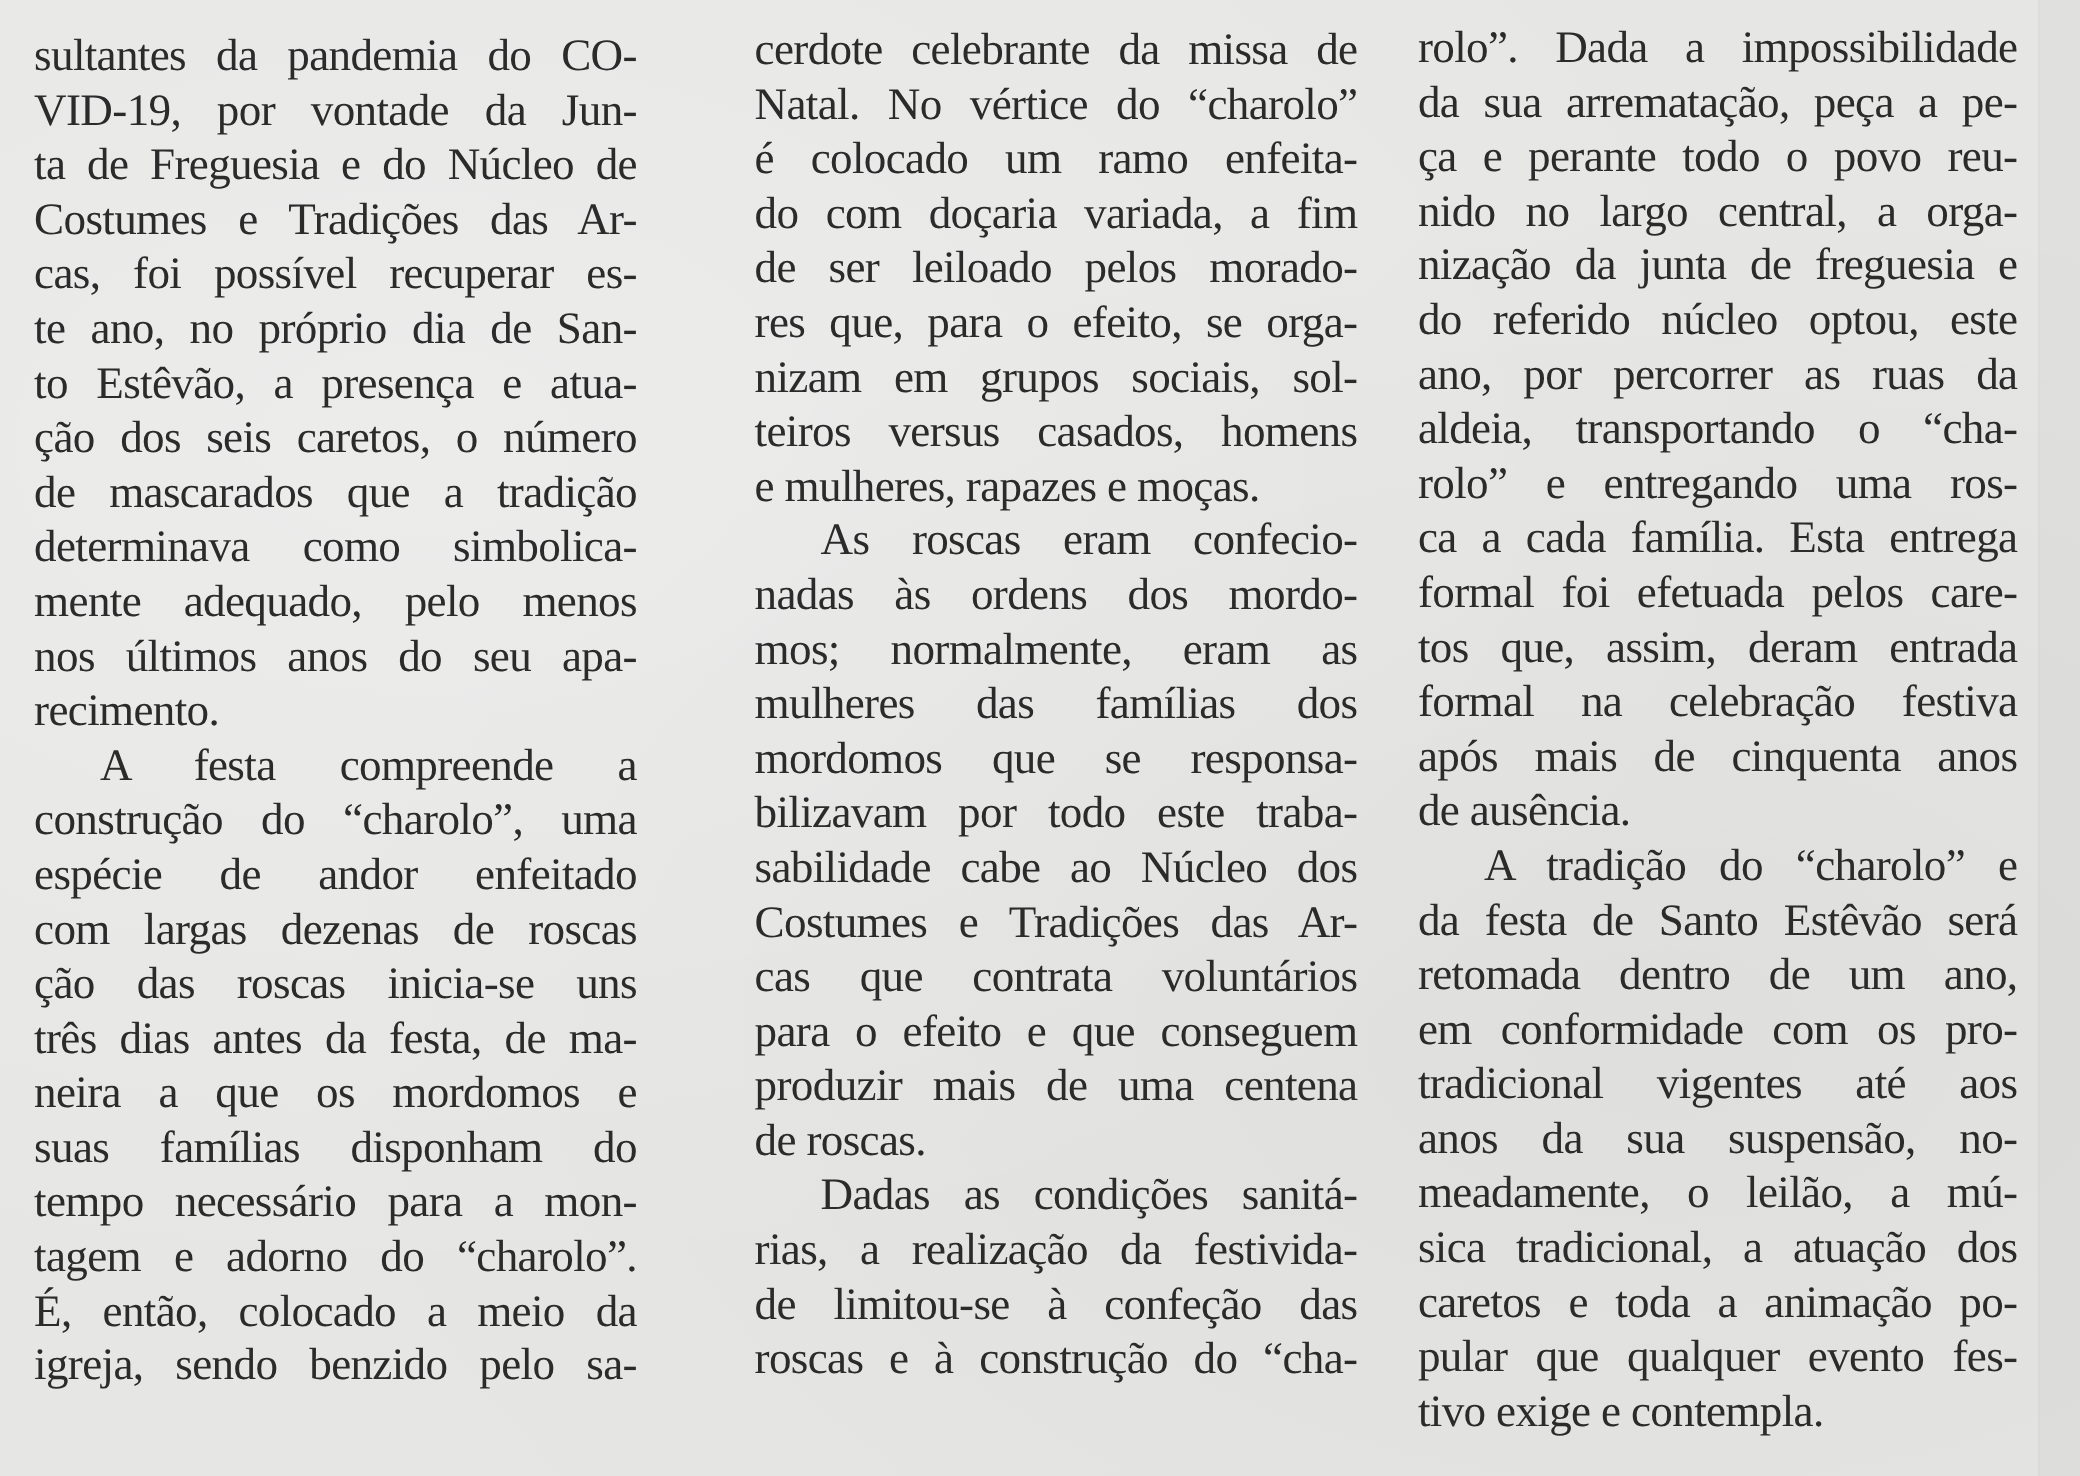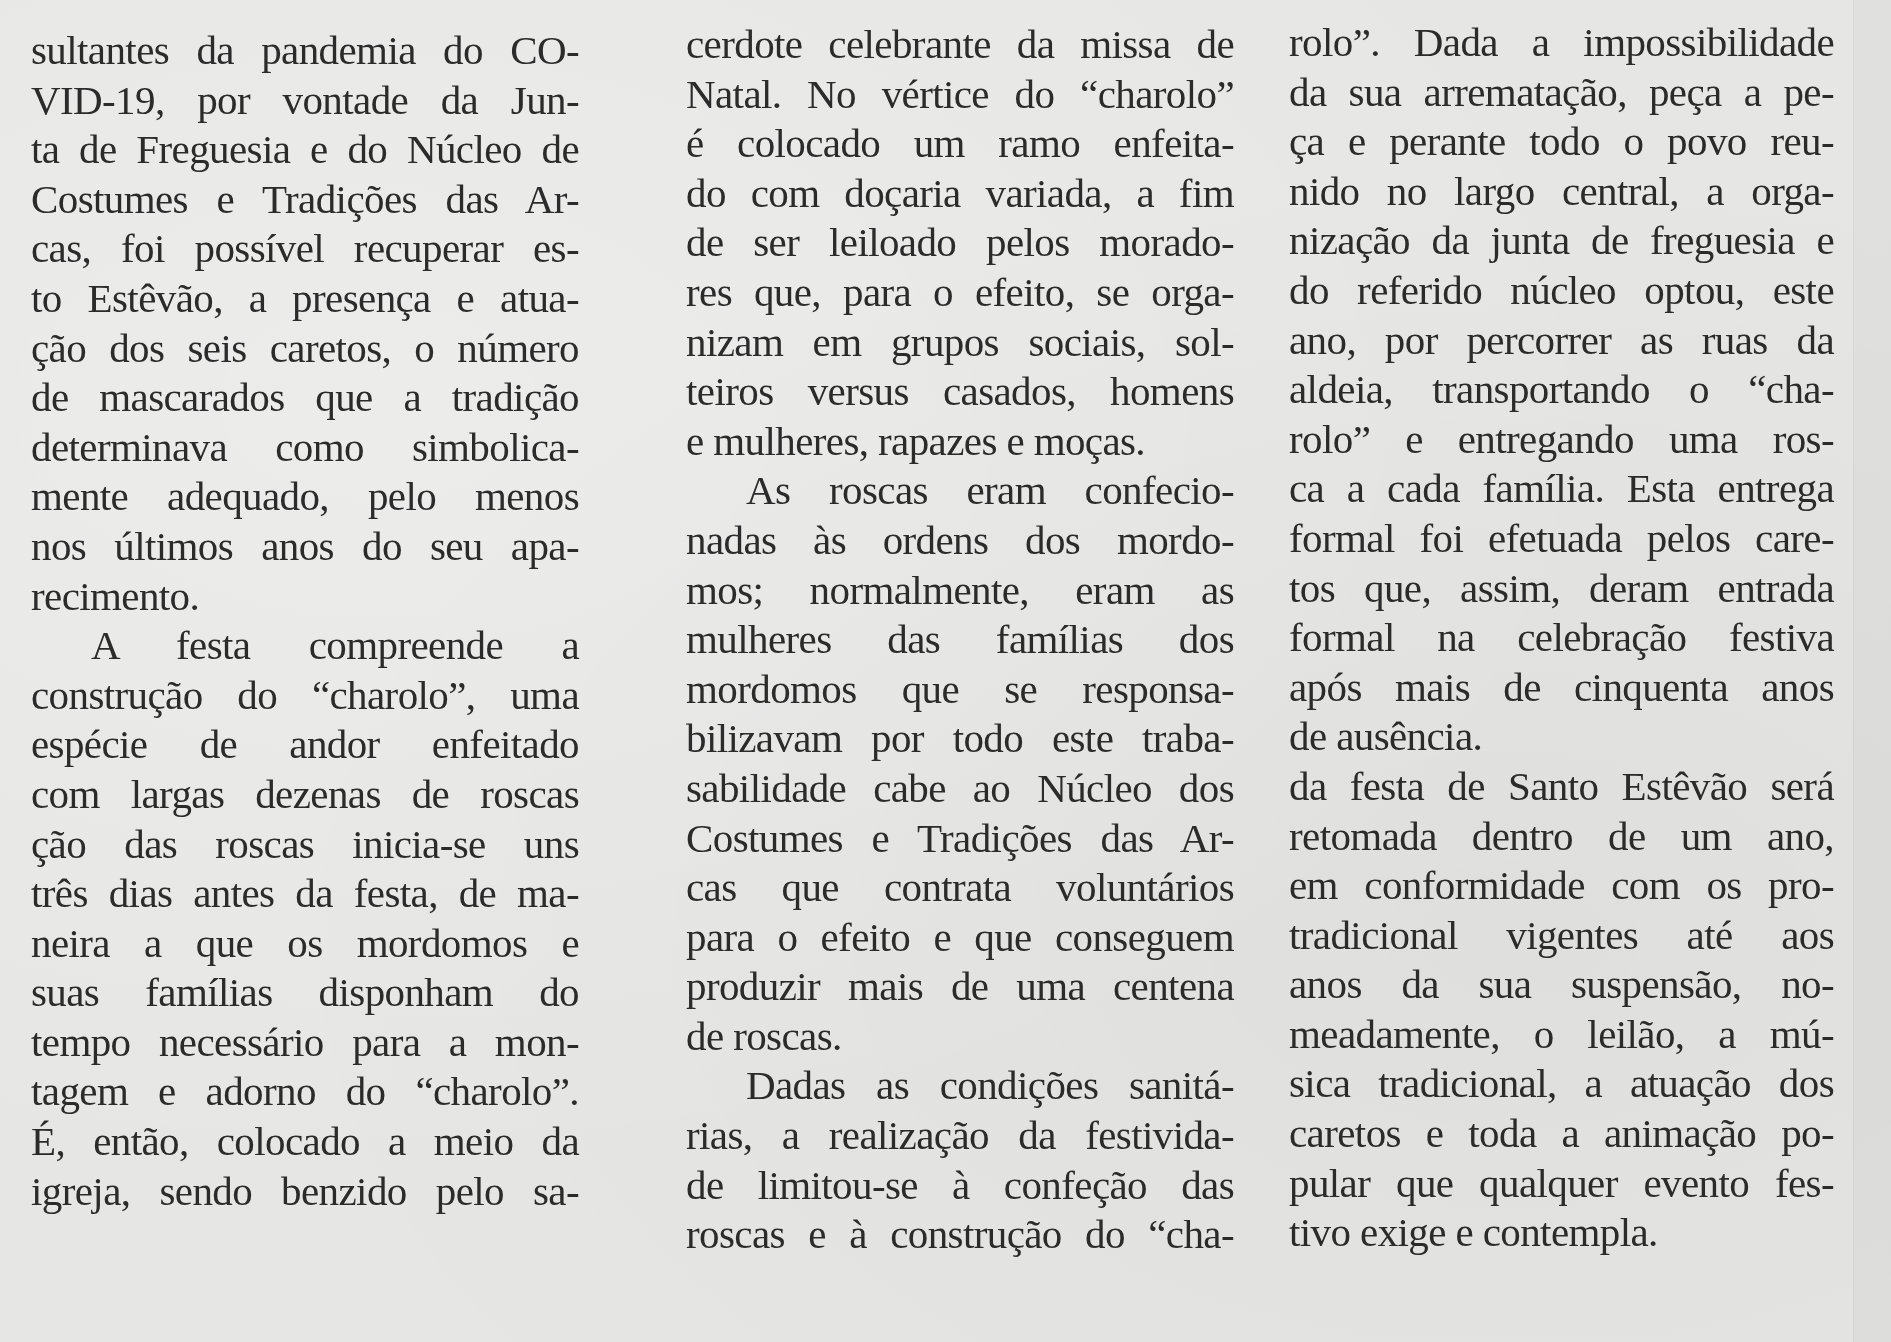--- a/index.html
+++ b/index.html
@@ -70,20 +70,21 @@
 </head>
 <body>
 
 <div class="page">
   <div class="column col-1">
       <span class="line">sultantes da pandemia do CO-</span>
       <span class="line">VID-19, por vontade da Jun-</span>
       <span class="line">ta de Freguesia e do Núcleo de</span>
       <span class="line">Costumes e Tradições das Ar-</span>
       <span class="line">cas, foi possível recuperar es-</span>
+      <span class="line">te ano, no próprio dia de San-</span>
       <span class="line">to Estêvão, a presença e atua-</span>
       <span class="line">ção dos seis caretos, o número</span>
       <span class="line">de mascarados que a tradição</span>
       <span class="line">determinava como simbolica-</span>
       <span class="line">mente adequado, pelo menos</span>
       <span class="line">nos últimos anos do seu apa-</span>
       <span class="line last">recimento.</span>
       <span class="line indent">A festa compreende a</span>
       <span class="line">construção do “charolo”, uma</span>
       <span class="line">espécie de andor enfeitado</span>
@@ -133,20 +134,21 @@
       <span class="line">do referido núcleo optou, este</span>
       <span class="line">ano, por percorrer as ruas da</span>
       <span class="line">aldeia, transportando o “cha-</span>
       <span class="line">rolo” e entregando uma ros-</span>
       <span class="line">ca a cada família. Esta entrega</span>
       <span class="line">formal foi efetuada pelos care-</span>
       <span class="line">tos que, assim, deram entrada</span>
       <span class="line">formal na celebração festiva</span>
       <span class="line">após mais de cinquenta anos</span>
       <span class="line last">de ausência.</span>
+      <span class="line indent">A tradição do “charolo” e</span>
       <span class="line">da festa de Santo Estêvão será</span>
       <span class="line">retomada dentro de um ano,</span>
       <span class="line">em conformidade com os pro-</span>
       <span class="line">tradicional vigentes até aos</span>
       <span class="line">anos da sua suspensão, no-</span>
       <span class="line">meadamente, o leilão, a mú-</span>
       <span class="line">sica tradicional, a atuação dos</span>
       <span class="line">caretos e toda a animação po-</span>
       <span class="line">pular que qualquer evento fes-</span>
       <span class="line last">tivo exige e contempla.</span>

